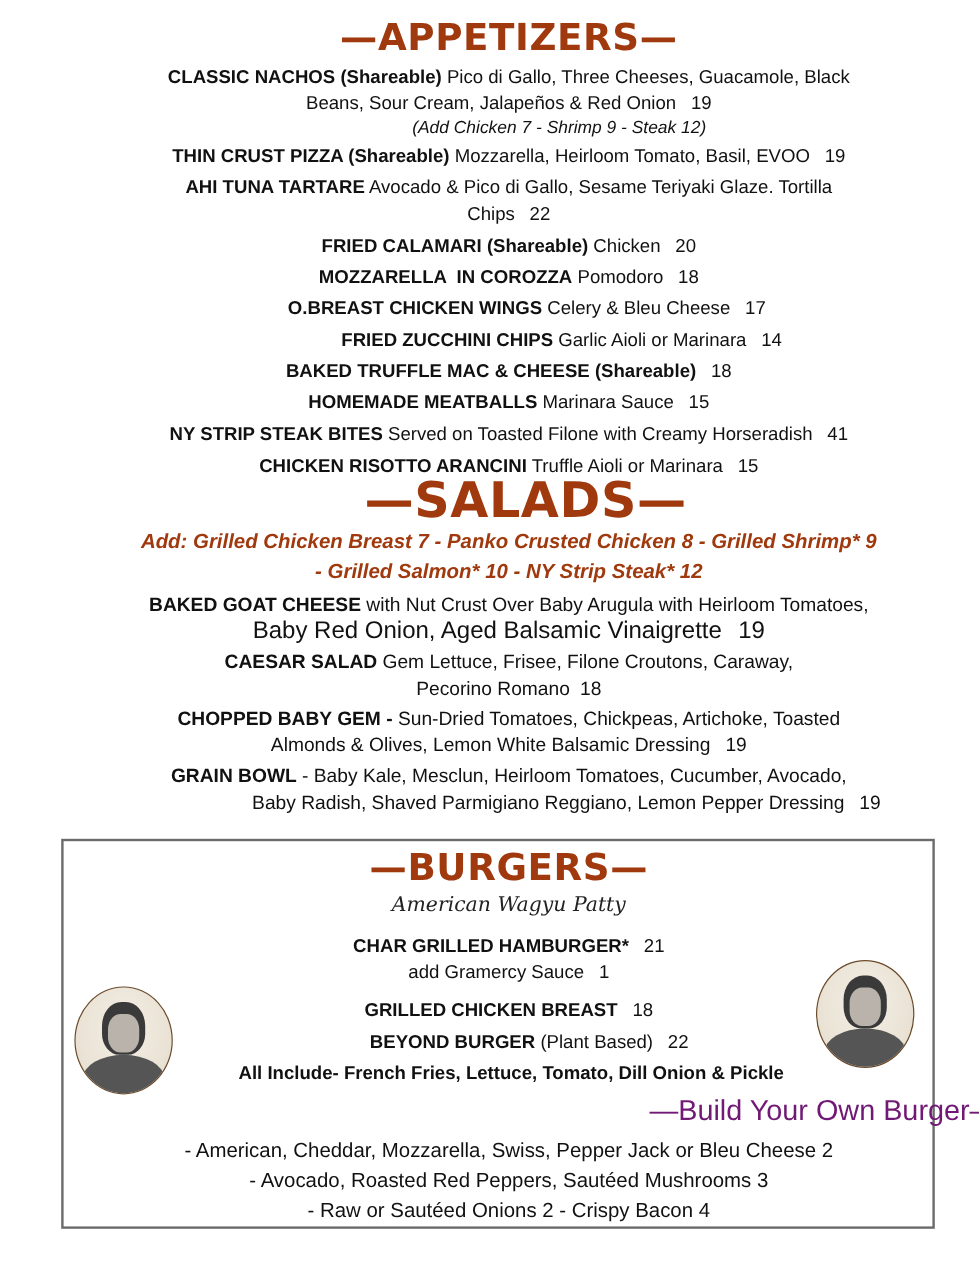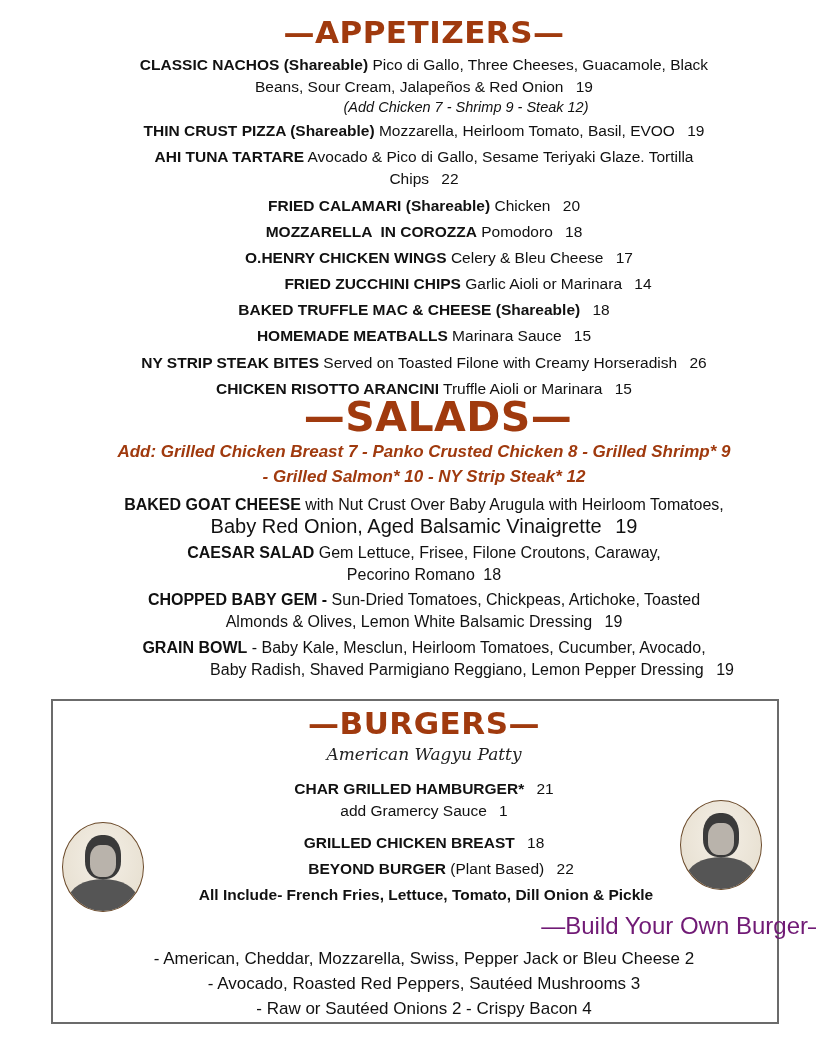--- a/index.html
+++ b/index.html
@@ -91,42 +91,42 @@
     <span class="item-name">FRIED CALAMARI (Shareable)</span>
     <span>Chicken</span>
     <span class="item-price">20</span>
   </div>
   <div class="abs line" style="top:220px;">
     <span class="item-name" style="white-space:pre;">MOZZARELLA  IN COROZZA</span>
     <span>Pomodoro</span>
     <span class="item-price">18</span>
   </div>
   <div class="abs line" style="top:246px;padding-left:30px;box-sizing:border-box;">
-    <span class="item-name">O.HENRY CHICKEN WINGS</span>
+    <span class="item-name">O.BREAST CHICKEN WINGS</span>
     <span>Celery &amp; Bleu Cheese</span>
     <span class="item-price">17</span>
   </div>
   <div class="abs line" style="top:272px;padding-left:44px;">
     <span class="item-name">FRIED ZUCCHINI CHIPS</span>
     <span>Garlic Aioli or Marinara</span>
     <span class="item-price">14</span>
   </div>
   <div class="abs line" style="top:298px;">
     <span class="item-name">BAKED TRUFFLE MAC &amp; CHEESE (Shareable)</span>
     <span class="item-price">18</span>
   </div>
   <div class="abs line" style="top:324px;">
     <span class="item-name">HOMEMADE MEATBALLS</span>
     <span>Marinara Sauce</span>
     <span class="item-price">15</span>
   </div>
   <div class="abs line" style="top:351px;">
     <span class="item-name">NY STRIP STEAK BITES</span>
     <span>Served on Toasted Filone with Creamy Horseradish</span>
-    <span class="item-price">26</span>
+    <span class="item-price">41</span>
   </div>
   <div class="abs line" style="top:377px;">
     <span class="item-name">CHICKEN RISOTTO ARANCINI</span>
     <span>Truffle Aioli or Marinara</span>
     <span class="item-price">15</span>
   </div>
 
   <div class="abs heading" style="top:397px;font-size:41px;line-height:40px;margin-left:14px;">—SALADS—</div>
   <div class="abs addons" style="top:440px;">Add: Grilled Chicken Breast 7 - Panko Crusted Chicken 8 - Grilled Shrimp* 9</div>
   <div class="abs addons" style="top:465px;">- Grilled Salmon* 10 - NY Strip Steak* 12</div>

